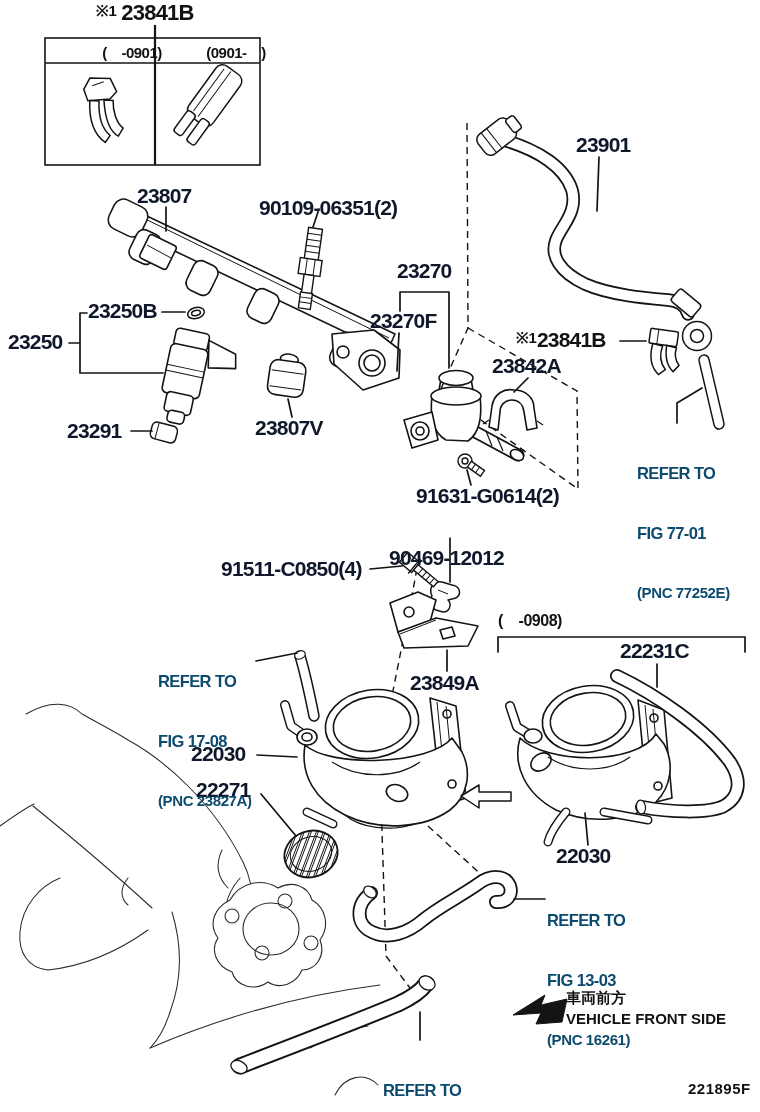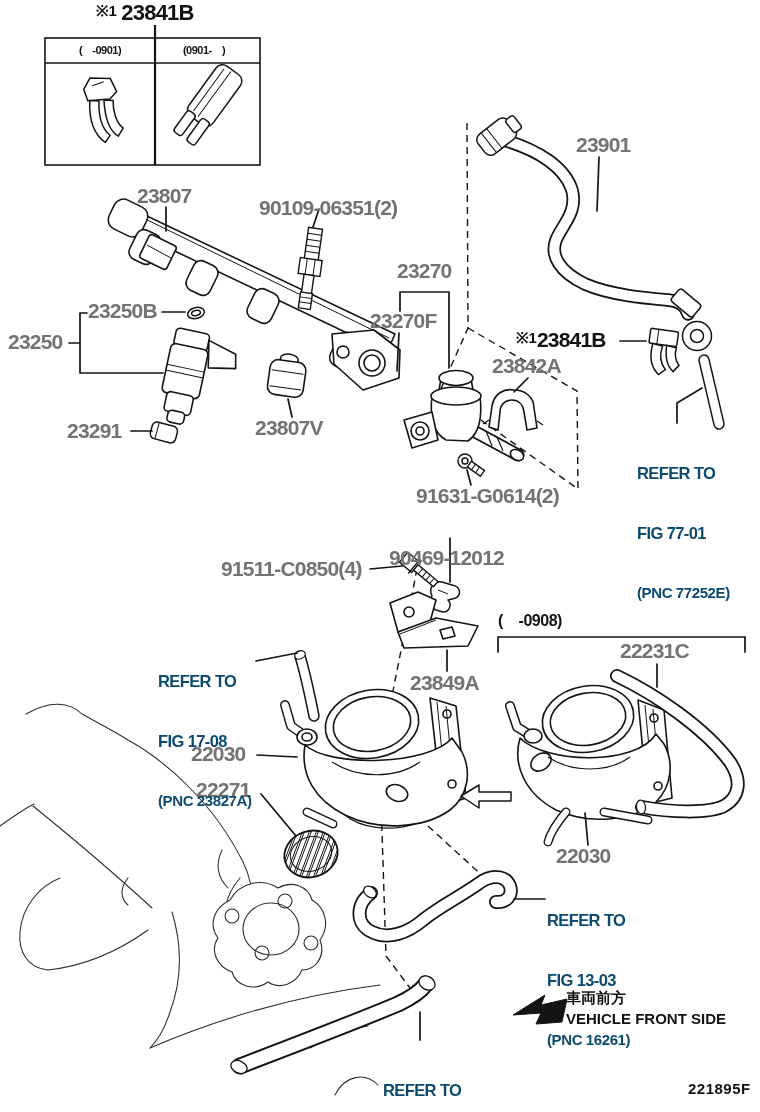--- a/index.html
+++ b/index.html
@@ -1,30 +1,30 @@
 <!DOCTYPE html>
 <html><head>
 <meta charset="utf-8">
 <style>
   html,body{margin:0;padding:0;background:#fff;}
   body{width:760px;height:1112px;position:relative;overflow:hidden;
        font-family:"Liberation Sans",sans-serif;color:#121212;}
   #artwork{position:absolute;left:0;top:0;}
   .lbl{position:absolute;font-weight:700;font-size:21px;letter-spacing:-0.8px;
-       white-space:pre;line-height:1;color:#737373;}
+       white-space:pre;line-height:1;color:#0f172a;}
   .composite{position:absolute;white-space:pre;line-height:1;}
   .composite .mark{font-size:15px;font-weight:700;vertical-align:4px;}
   .composite .num{font-size:21px;font-weight:700;letter-spacing:-0.8px;}
   .composite.big .num{font-size:22px;}
   .ref{position:absolute;font-weight:700;font-size:16.5px;letter-spacing:-0.6px;
        line-height:20px;white-space:pre;color:#0c4a6e;}
   .ref .pnc{font-size:15px;letter-spacing:-0.4px;}
   .ref span{display:block;}
-  .hdr{position:absolute;font-weight:700;font-size:11px;text-align:center;
-       white-space:pre;letter-spacing:-0.5px;}
+  .hdr{position:absolute;font-weight:700;font-size:15px;text-align:center;
+       white-space:pre;letter-spacing:-0.5px;padding-left:32px;}
   .range{position:absolute;font-weight:700;font-size:16px;white-space:pre;letter-spacing:-0.5px;}
   .small-note{position:absolute;font-weight:700;font-size:15px;white-space:pre;letter-spacing:0px;}
 </style>
 </head>
 <body>
 
 <svg id="artwork" width="760" height="1112" viewBox="0 0 760 1112">
   <defs>
     <clipPath id="meshClip">
       <ellipse cx="311" cy="854" rx="27" ry="23" transform="rotate(-18 311 854)"></ellipse>

